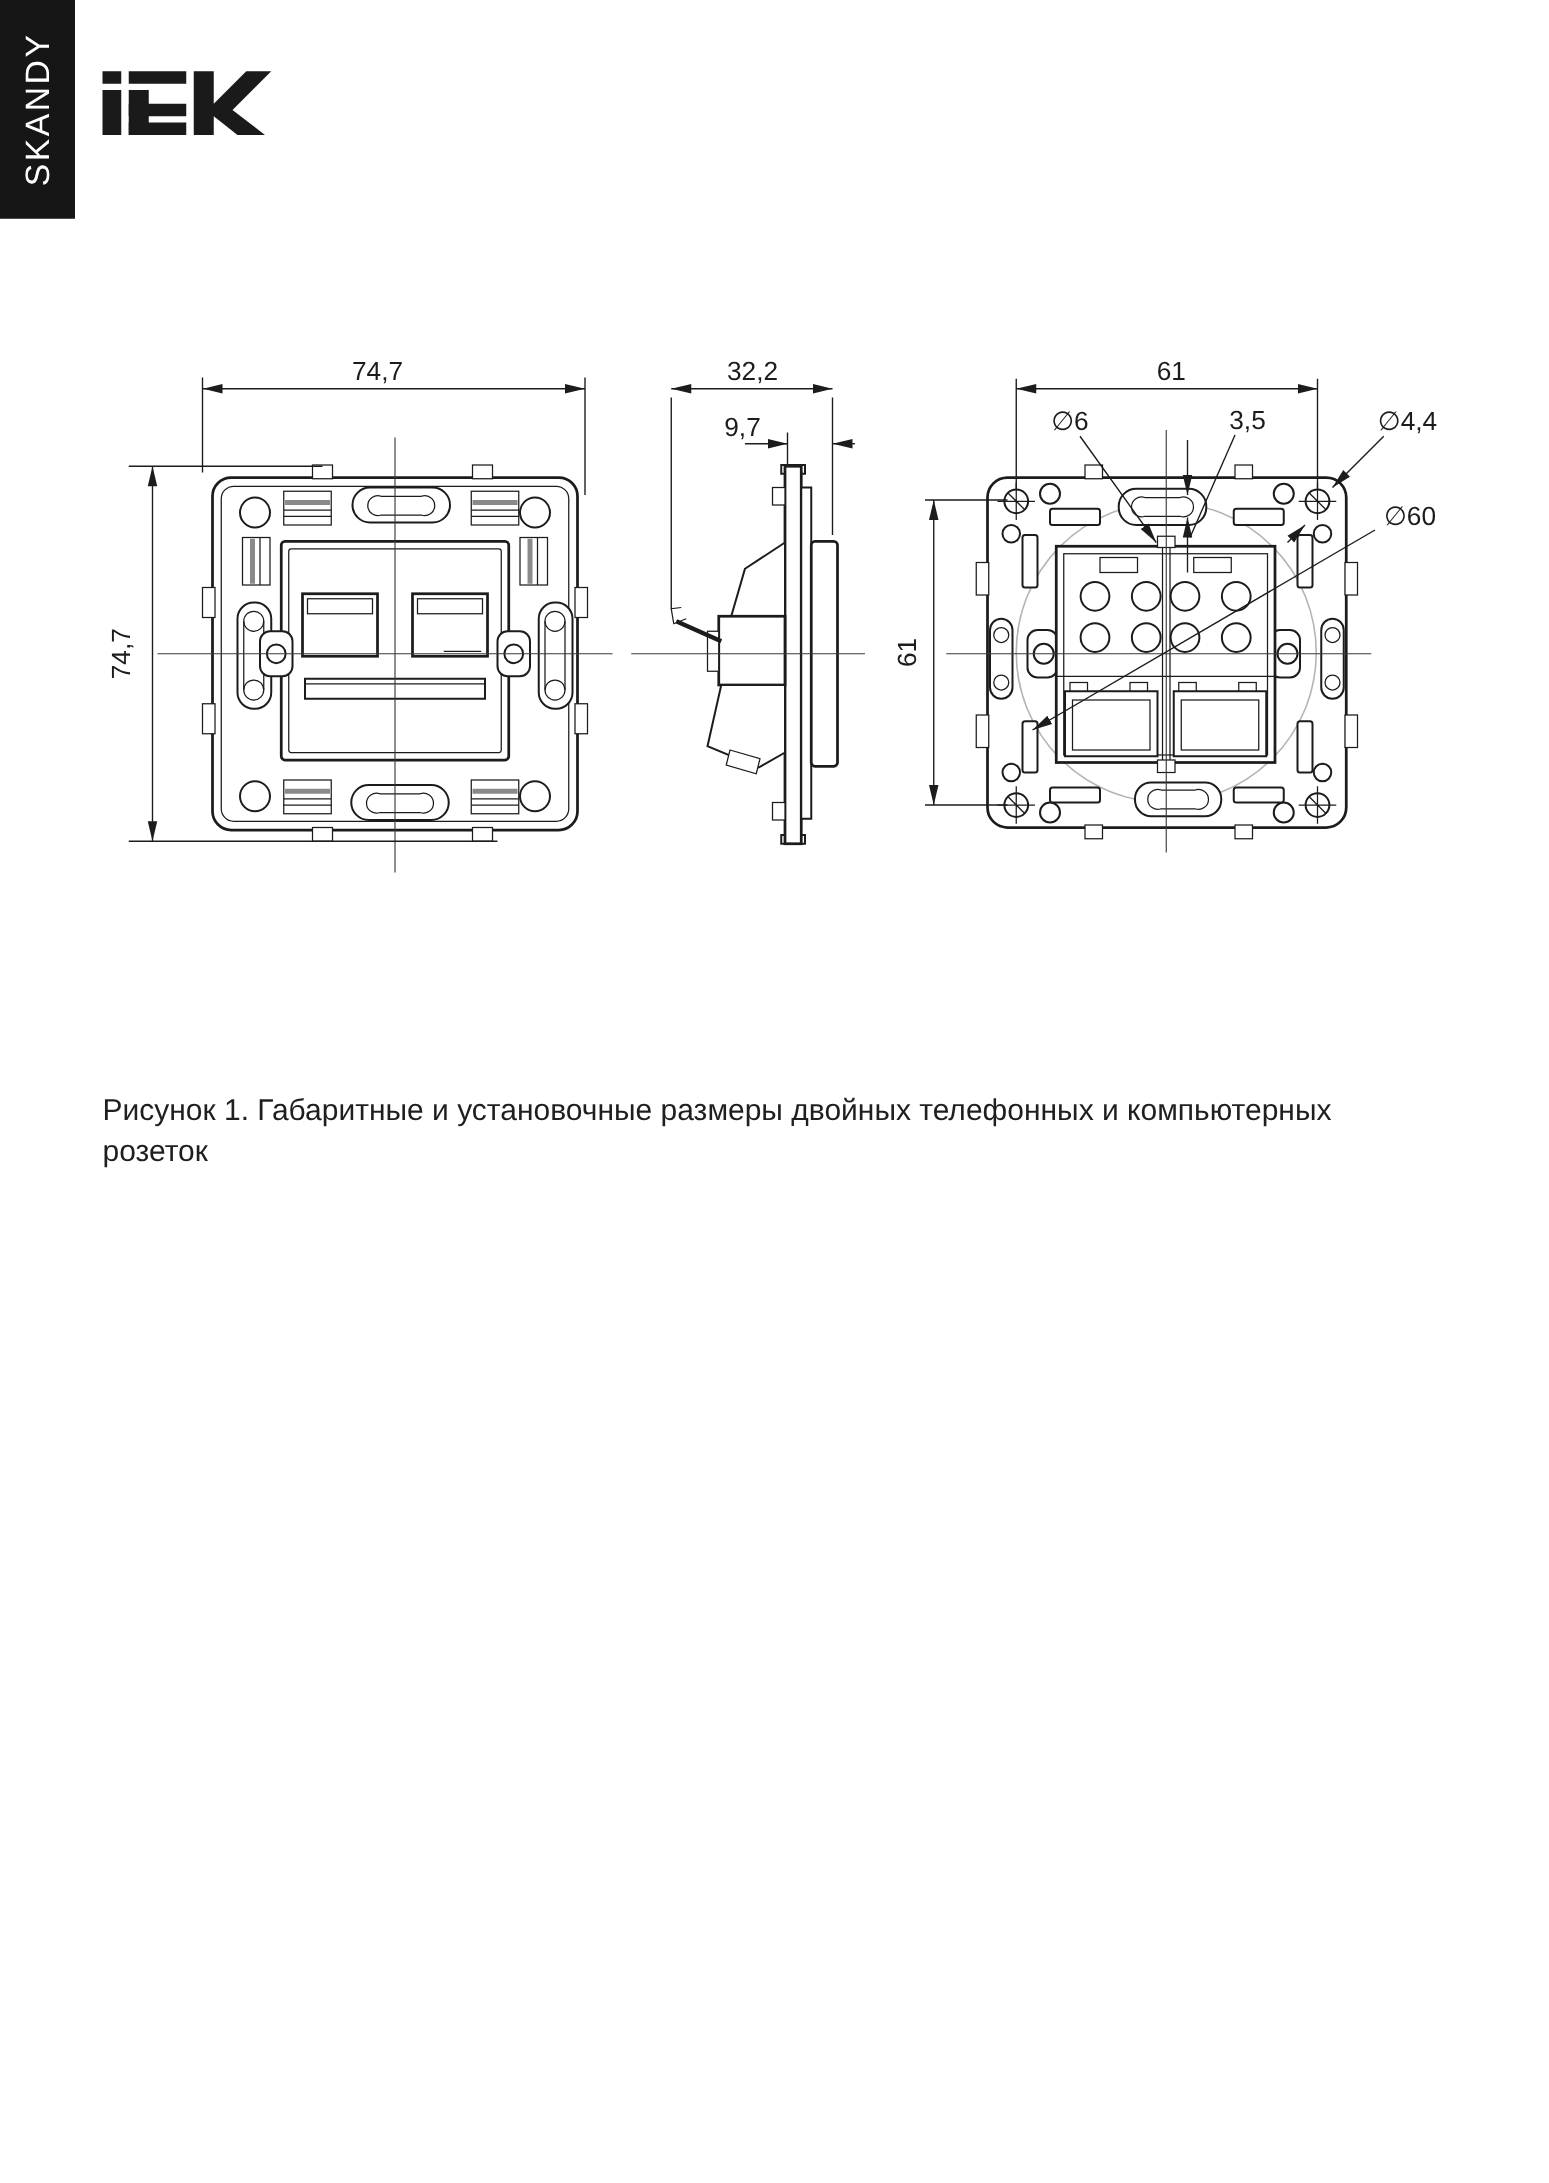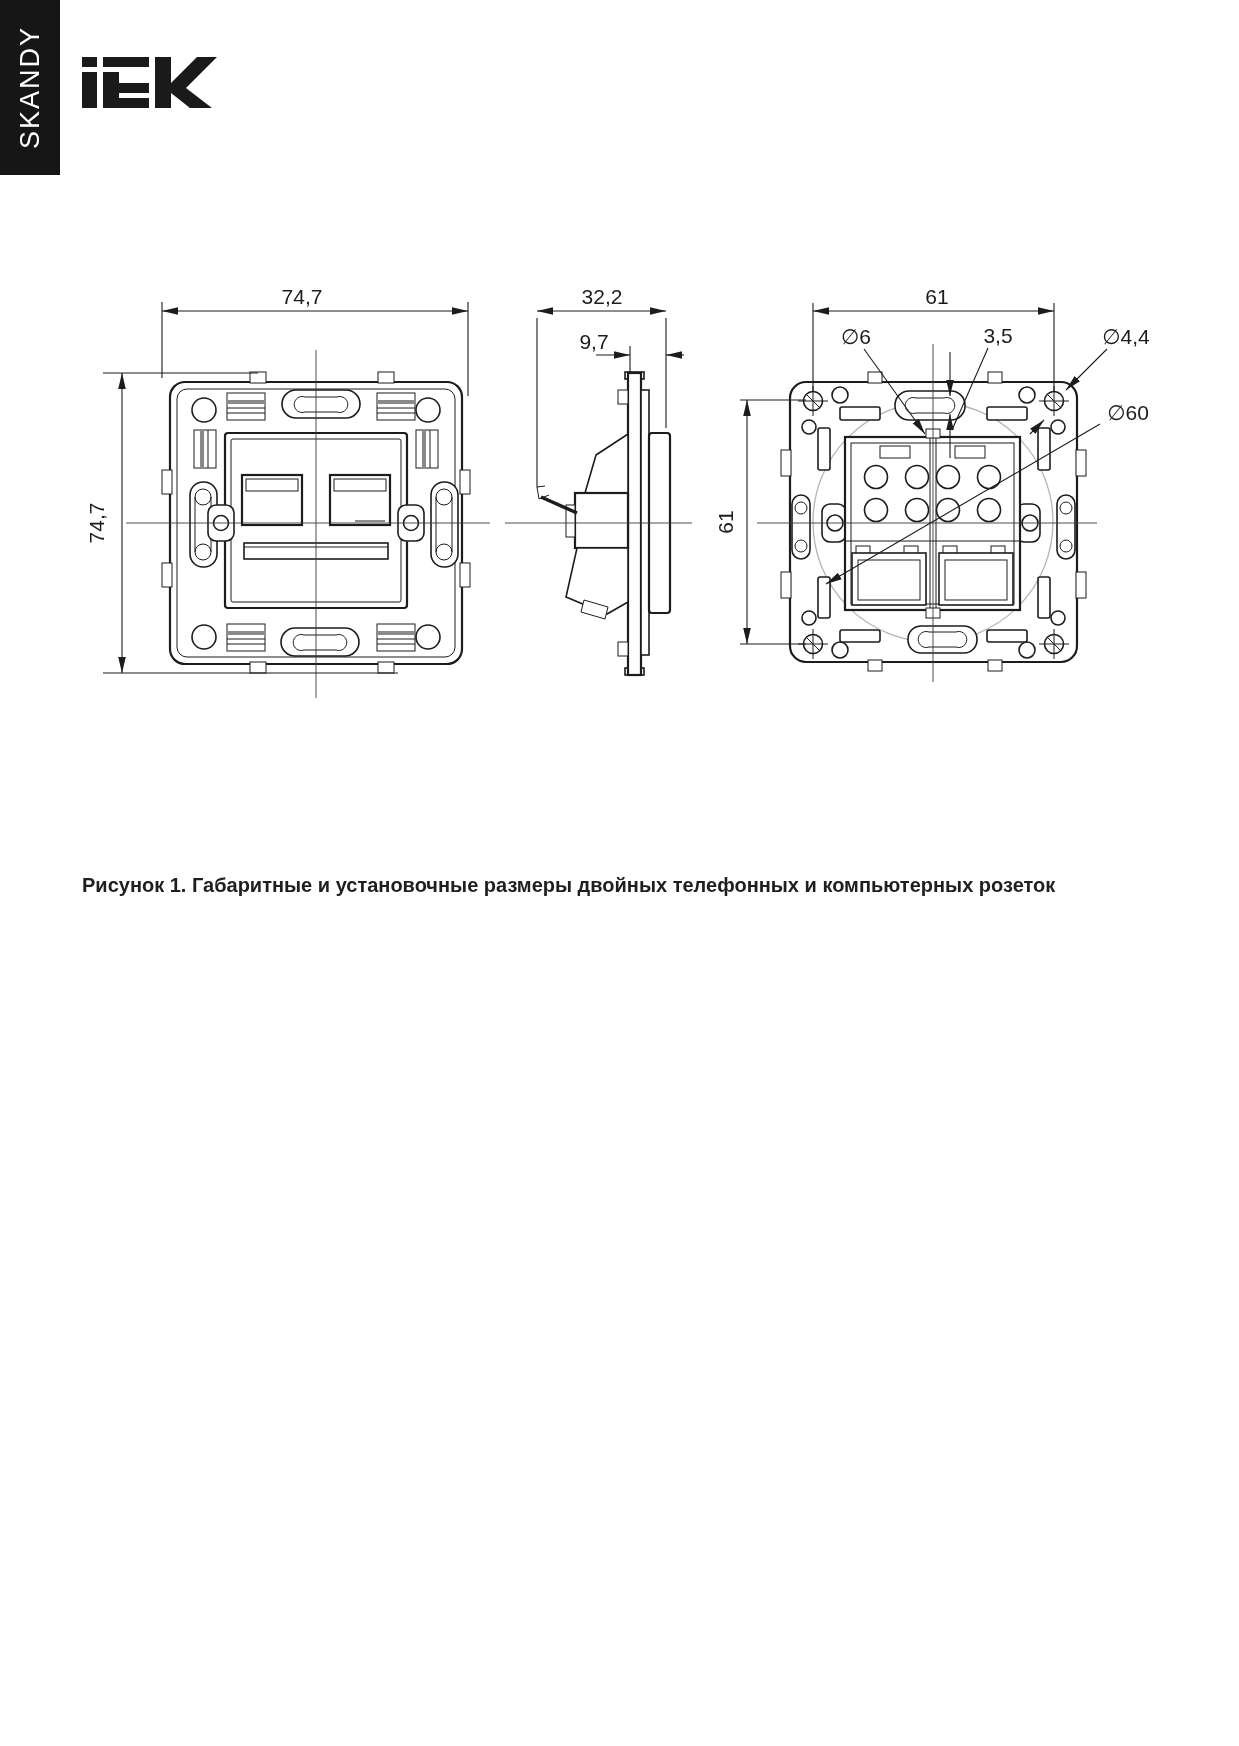--- a/index.html
+++ b/index.html
@@ -2,22 +2,22 @@
 <html><head>
 <meta charset="utf-8">
 <style>
   html,body{margin:0;padding:0;background:#fff;}
   .page{position:relative;width:1239px;height:1746px;background:#fff;overflow:hidden;
         font-family:"Liberation Sans",sans-serif;}
   .series-tab{position:absolute;left:0;top:0;width:60px;height:175px;background:#161616;
         display:flex;align-items:center;justify-content:center;}
   .series-tab span{color:#fff;font-size:27px;letter-spacing:2px;
         writing-mode:vertical-rl;transform:rotate(180deg);white-space:nowrap;}
-  .caption{position:absolute;left:82px;top:872px;width:985px;font-size:20px;
-        line-height:1.38;color:#1f1f1f;font-weight:bold;}
+  .caption{position:absolute;left:82px;top:872px;width:985px;font-size:24px;
+        line-height:1.38;color:#1f1f1f;}
   svg{position:absolute;left:0;top:0;}
   svg text{font-family:"Liberation Sans",sans-serif;font-size:21px;fill:#1c1c1c;}
   .ln{stroke:#1c1c1c;fill:none;}
   .w{stroke:#1c1c1c;fill:#ffffff;}
   .thick{stroke-width:2.2;} .med{stroke-width:1.6;} .thin{stroke-width:1;}
   .cl{stroke:#3a3a3a;stroke-width:0.9;fill:none;}
   .dim{stroke:#1c1c1c;stroke-width:1.1;fill:none;}
   .gray{stroke:#b5b5b5;stroke-width:1.3;fill:none;}
   .stripe{stroke:#8a8a8a;stroke-width:4;fill:none;}
 </style>

